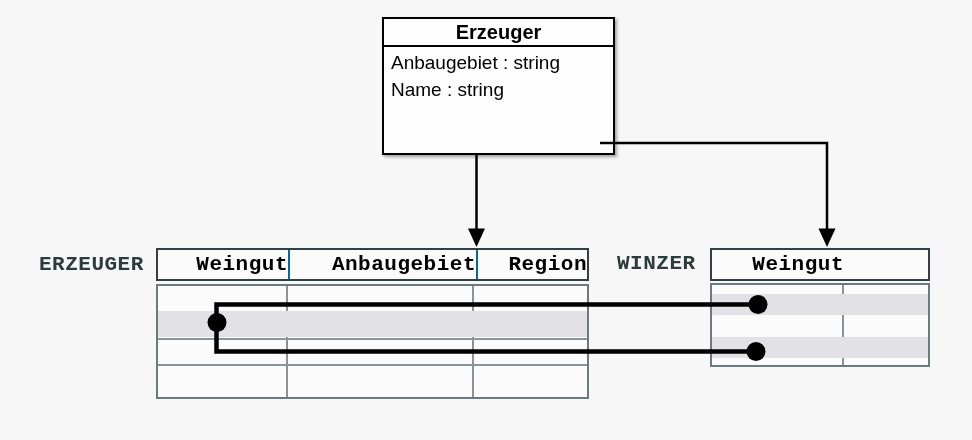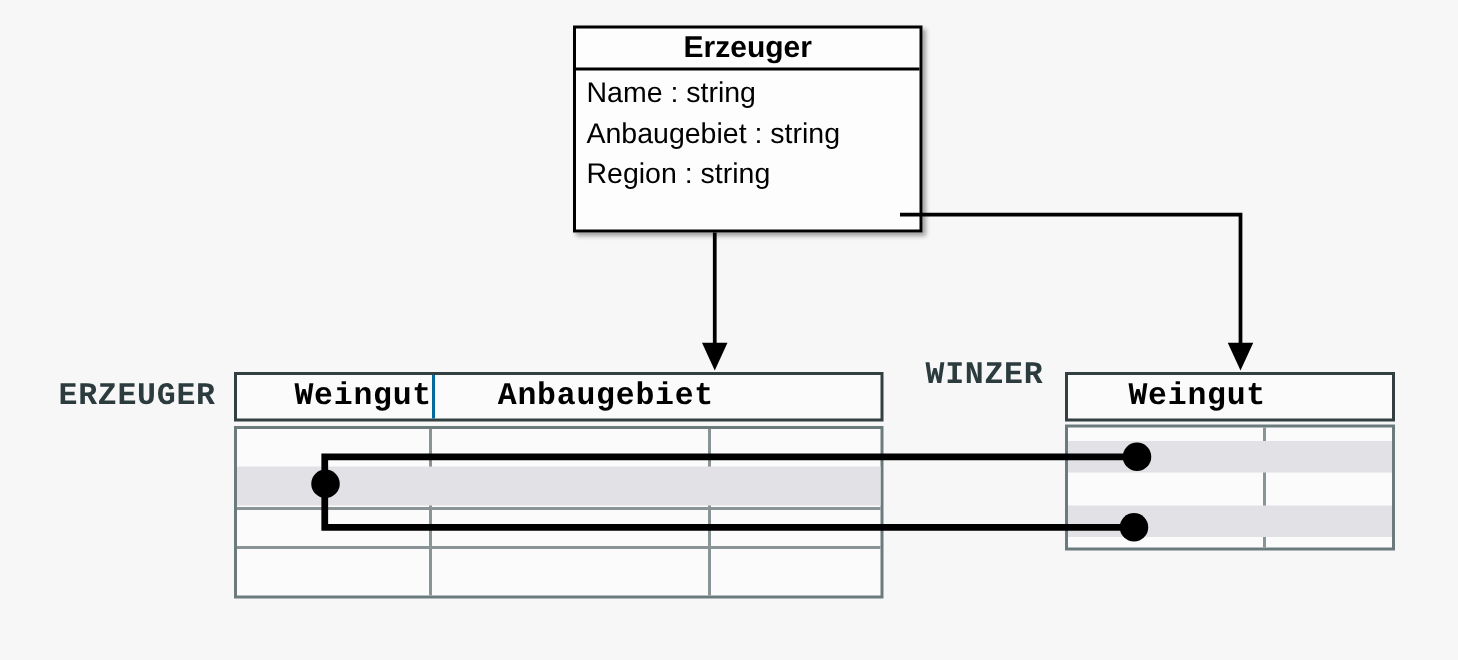--- a/index.html
+++ b/index.html
@@ -42,21 +42,21 @@
   
   .rel-label{
     position:absolute;
     font-family:"Liberation Mono", monospace;
     font-weight:bold;font-size:21px;letter-spacing:0.5px;
     color:#2c3b3d;
     height:33px;line-height:33px;
     z-index:2;
   }
   .rel-label.erzeuger{left:39px;top:248px;}
-  .rel-label.winzer{left:617px;top:234px;}
+  .rel-label.winzer{left:617px;top:247px;}
 
   
   .thead{
     position:absolute;
     height:33px;
     background:#fbfbfc;
     border:2px solid #333f41;
     box-sizing:border-box;
     display:flex;
     z-index:2;
@@ -114,32 +114,32 @@
   }
 </style>
 </head>
 <body>
 
 <div class="canvas">
 
   <div class="class-box">
     <div class="title">Erzeuger</div>
     <div class="attrs">
+      <div class="attr">Anbaugebiet : string</div>
       <div class="attr">Name : string</div>
-      <div class="attr">Anbaugebiet : string</div>
-      <div class="attr">Region : string</div>
     </div>
   </div>
 
   <div class="rel-label erzeuger">ERZEUGER</div>
   <div class="rel-label winzer">WINZER</div>
 
   <div class="thead erzeuger">
     <div class="th">Weingut</div>
     <div class="th">Anbaugebiet</div>
+    <div class="th">Region</div>
   </div>
 
   <div class="thead winzer">
     <div class="th">Weingut</div>
   </div>
 
   <div class="tbody erzeuger">
     <div class="gridline v v1"></div>
     <div class="gridline v v2"></div>
     <div class="gridline h h1"></div>

